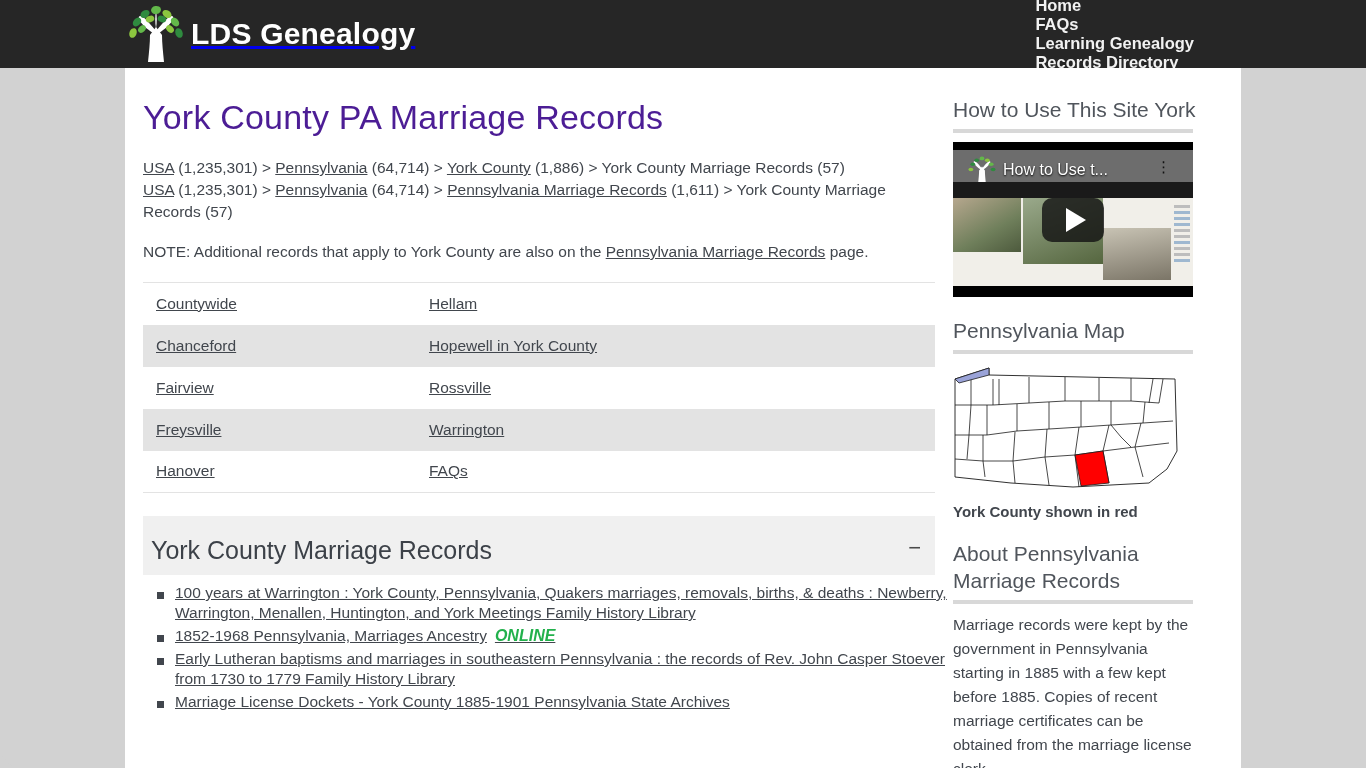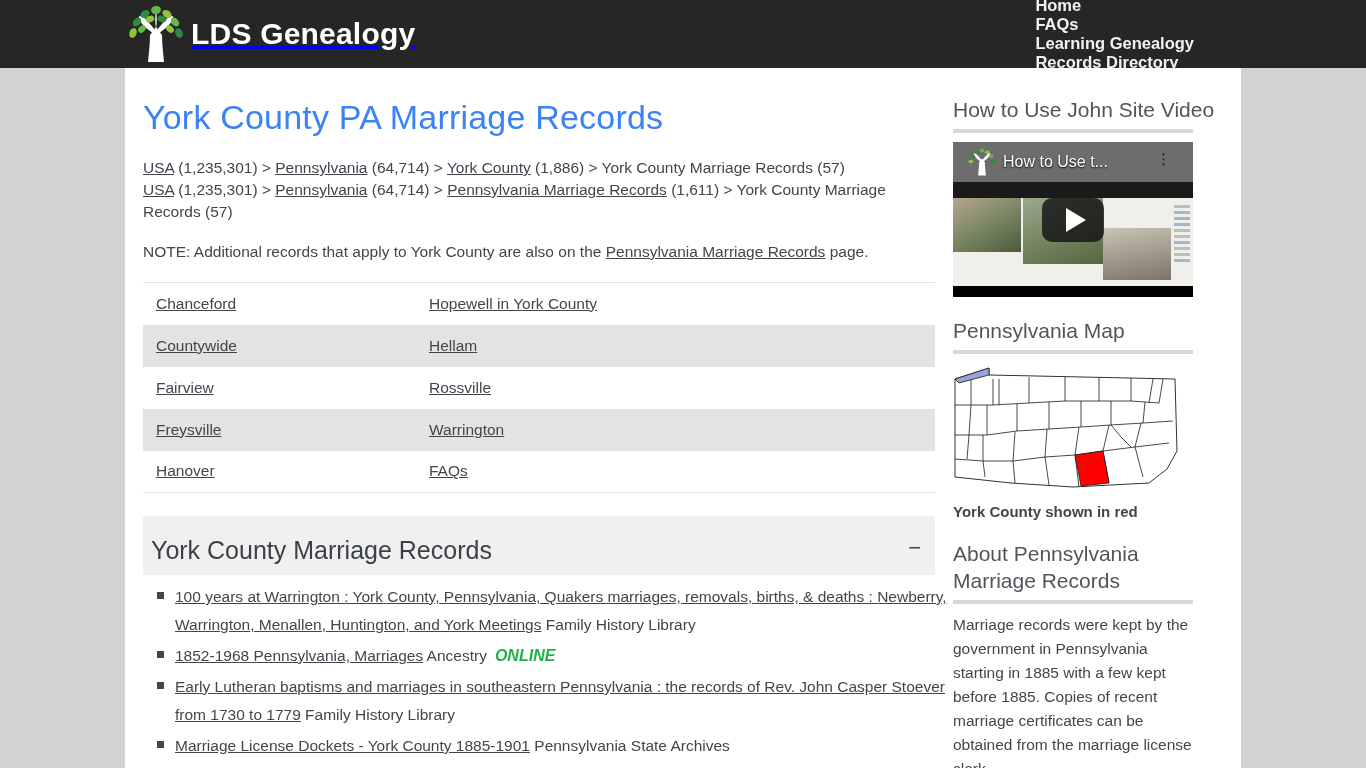--- a/index.html
+++ b/index.html
@@ -72,21 +72,21 @@
     padding: 30px 0 0 18px;
   }
   .side {
     width: 288px;
     padding: 28px 0 0 18px;
   }
 
   h1.title {
     font-size: 34px;
     font-weight: normal;
-    color: #3b82f6;
+    color: #4c1d95;
     margin: 0 0 20px 0;
     letter-spacing: .2px;
   }
 
   .crumbs {
     font-size: 15.5px;
     line-height: 22px;
     color: #41464d;
     max-width: 800px;
   }
@@ -144,25 +144,26 @@
     padding-bottom: 5px;
   }
   ul.records {
     margin: 8px 0 0 0;
     padding-left: 32px;
     list-style: none;
     width: 810px;
   }
   ul.records li {
     font-size: 15.5px;
-    line-height: 28px;
+    line-height: 20px;
     color: #41464d;
     margin-bottom: 3px;
     position: relative;
     padding-left: 0;
+    text-decoration: underline;
   }
   ul.records li::before {
     content: "";
     position: absolute;
     left: -18px; top: 9px;
     width: 7px; height: 7px;
     background: #41464d;
   }
   ul.records li a {
     color: #41464d;
@@ -190,21 +191,21 @@
     margin: 6px 0 9px 0;
     width: 240px;
   }
   .video {
     width: 240px; height: 155px;
     background: #000;
     position: relative;
     overflow: hidden;
   }
   .vid-bar {
-    position: absolute; top: 0; left: 0;
+    position: absolute; top: 8px; left: 0;
     width: 240px; height: 40px;
     background: #6d6d6d;
     display: flex; align-items: center;
   }
   .vid-tree { width: 30px; height: 32px; margin-left: 14px; }
   .vid-label {
     color: #fff; font-size: 16px; margin-left: 6px;
     white-space: nowrap; text-shadow: 0 1px 2px #000;
   }
   .vid-dots {
@@ -307,26 +308,26 @@
             <div><a href="#">USA</a><span> (1,235,301) &gt; </span><a href="#">Pennsylvania</a><span> (64,714) &gt; </span><a href="#">Pennsylvania Marriage Records</a><span> (1,611) &gt; York County Marriage Records (57)</span></div>
           </div>
 
         <div class="note">
           <span>NOTE: Additional records that apply to York County are also on the </span><a href="#">Pennsylvania Marriage Records</a><span> page.</span>
         </div>
 
         <table class="places">
           <tbody id="places-body">
               <tr>
+                <td class="c1"><a href="#">Countywide</a></td>
+                <td><a href="#">Hellam</a></td>
+              </tr>
+              <tr>
                 <td class="c1"><a href="#">Chanceford</a></td>
                 <td><a href="#">Hopewell in York County</a></td>
-              </tr>
-              <tr>
-                <td class="c1"><a href="#">Countywide</a></td>
-                <td><a href="#">Hellam</a></td>
               </tr>
               <tr>
                 <td class="c1"><a href="#">Fairview</a></td>
                 <td><a href="#">Rossville</a></td>
               </tr>
               <tr>
                 <td class="c1"><a href="#">Freysville</a></td>
                 <td><a href="#">Warrington</a></td>
               </tr>
               <tr>
@@ -345,21 +346,21 @@
             <li><a href="#">100 years at Warrington : York County, Pennsylvania, Quakers marriages, removals, births, &amp; deaths : Newberry, Warrington, Menallen, Huntington, and York Meetings</a><span> Family History Library</span></li>
             <li><a href="#">1852-1968 Pennsylvania, Marriages</a><span> Ancestry</span><span class="online">ONLINE</span></li>
             <li><a href="#">Early Lutheran baptisms and marriages in southeastern Pennsylvania : the records of Rev. John Casper Stoever from 1730 to 1779</a><span> Family History Library</span></li>
             <li><a href="#">Marriage License Dockets - York County 1885-1901</a><span> Pennsylvania State Archives</span></li>
           </ul>
       </div>
 
       <div class="side">
 
         <div>
-          <h2>How to Use John Site Video</h2>
+          <h2>How to Use This Site York</h2>
           <div class="rule"></div>
           <div class="video">
             <div class="vid-bar">
               <svg class="vid-tree" viewBox="0 0 62 58">
                 <path d="M31 57 L23 57 C24 47 25 38 25 30 L31 22 L37 30 C37 38 38 47 39 57 Z" fill="#ffffff"></path>
                 <path d="M31 26 C26 20 22 15 18 12 C15 10 13 11 14 14 C16 19 22 24 28 28 Z" fill="#fff"></path>
                 <path d="M31 26 C36 20 40 15 44 12 C47 10 49 11 48 14 C46 19 40 24 34 28 Z" fill="#fff"></path>
                 <ellipse cx="31" cy="5" rx="5" ry="4" fill="#63b84a"></ellipse>
                 <ellipse cx="20" cy="9" rx="5" ry="3.6" fill="#2f8b3f"></ellipse>
                 <ellipse cx="42" cy="9" rx="5" ry="3.6" fill="#8cc63f"></ellipse>

